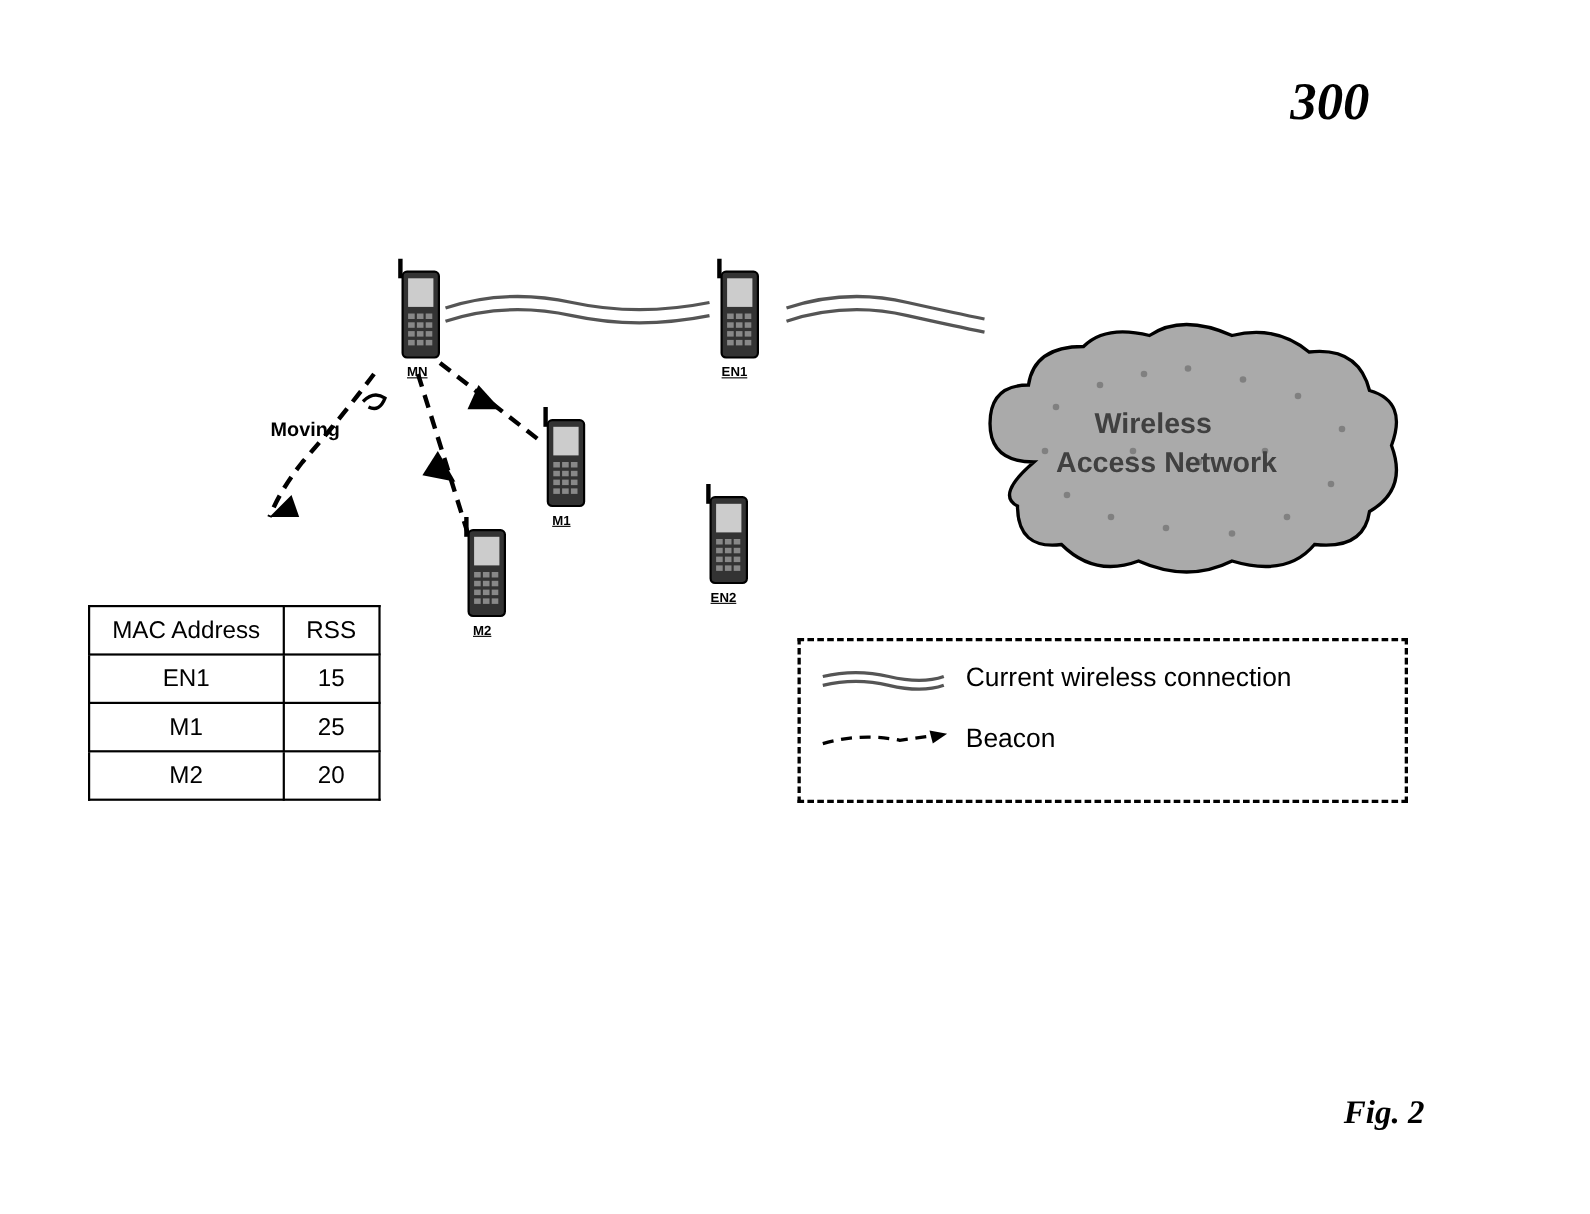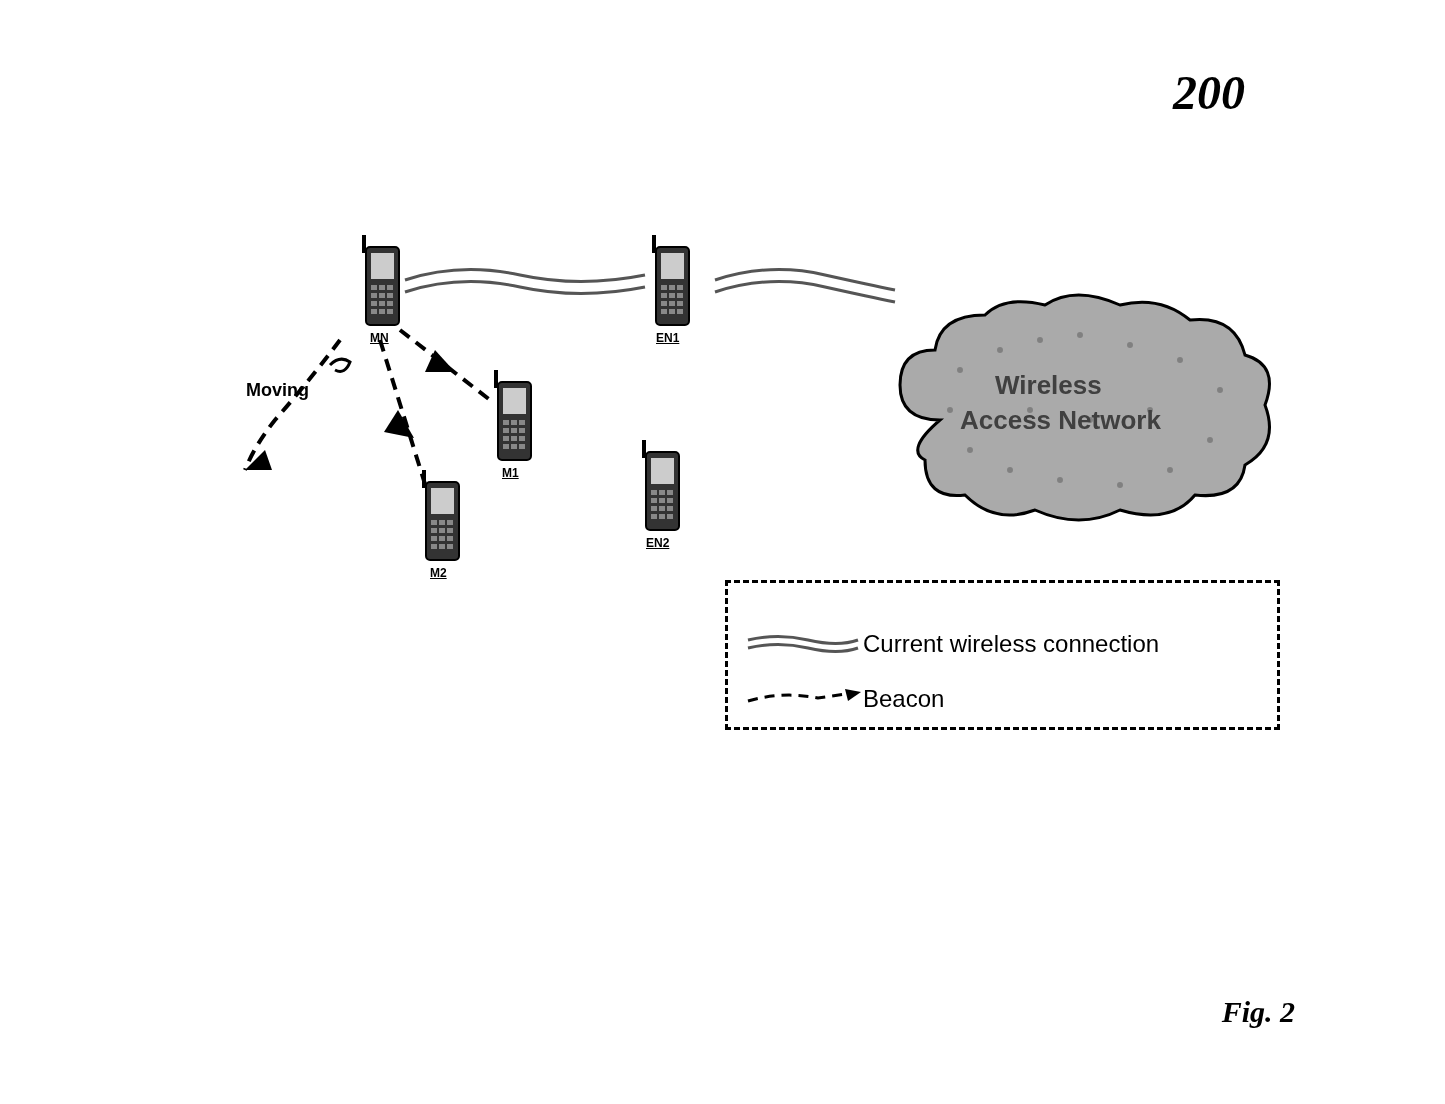--- a/index.html
+++ b/index.html
@@ -100,39 +100,40 @@
     position: absolute;
     top: 580px;
     left: 725px;
     width: 555px;
     height: 150px;
     border: 3px dashed #000;
     padding: 20px 15px;
   }
   .legend-row {
     display: flex;
-    align-items: flex-end;
+    align-items: flex-start;
     height: 55px;
+    gap: 15px;
   }
   .legend-swatch {
     width: 120px;
     height: 30px;
     flex-shrink: 0;
   }
   .legend-text {
     font-size: 24px;
   }
   svg { display: block; }
 </style>
 </head>
 <body>
 
 <div class="canvas">
 
-  <div class="figure-number">200</div>
+  <div class="figure-number">300</div>
 
   <svg width="1445" height="1104" style="position:absolute;top:0;left:0">
 
     <path d="M 405 280 Q 460 262 520 275 Q 580 288 645 275" stroke="#555" stroke-width="3" fill="none"></path>
     <path d="M 405 292 Q 460 274 520 287 Q 580 300 645 287" stroke="#555" stroke-width="3" fill="none"></path>
 
     <path d="M 715 280 Q 770 262 825 275 Q 870 285 895 290" stroke="#555" stroke-width="3" fill="none"></path>
     <path d="M 715 292 Q 770 274 825 287 Q 870 297 895 302" stroke="#555" stroke-width="3" fill="none"></path>
 
     <path d="M 400 330 L 490 400" stroke="#000" stroke-width="4" fill="none" stroke-dasharray="12,8"></path>
@@ -286,20 +287,42 @@
       </g>
     </svg>
     <div class="cloud-label" style="top:80px;left:115px">Wireless</div>
     <div class="cloud-label" style="top:115px;left:80px">Access Network</div>
   </div>
 
 
 
   <div class="moving-label">Moving</div>
 
+  <table class="rss-table">
+    <thead>
+      <tr>
+        <th>MAC Address</th>
+        <th>RSS</th>
+      </tr>
+    </thead>
+    <tbody>
+      <tr>
+        <td>EN1</td>
+        <td>15</td>
+      </tr>
+      <tr>
+        <td>M1</td>
+        <td>25</td>
+      </tr>
+      <tr>
+        <td>M2</td>
+        <td>20</td>
+      </tr>
+    </tbody>
+  </table>
 
   <div class="legend">
     <div class="legend-row">
       <div class="legend-swatch">
         <svg viewBox="0 0 120 30" width="120" height="30">
           <path d="M 5 12 Q 35 5 65 12 Q 95 19 115 12" stroke="#555" stroke-width="3" fill="none"></path>
           <path d="M 5 20 Q 35 13 65 20 Q 95 27 115 20" stroke="#555" stroke-width="3" fill="none"></path>
         </svg>
       </div>
       <div class="legend-text">Current wireless connection</div>

